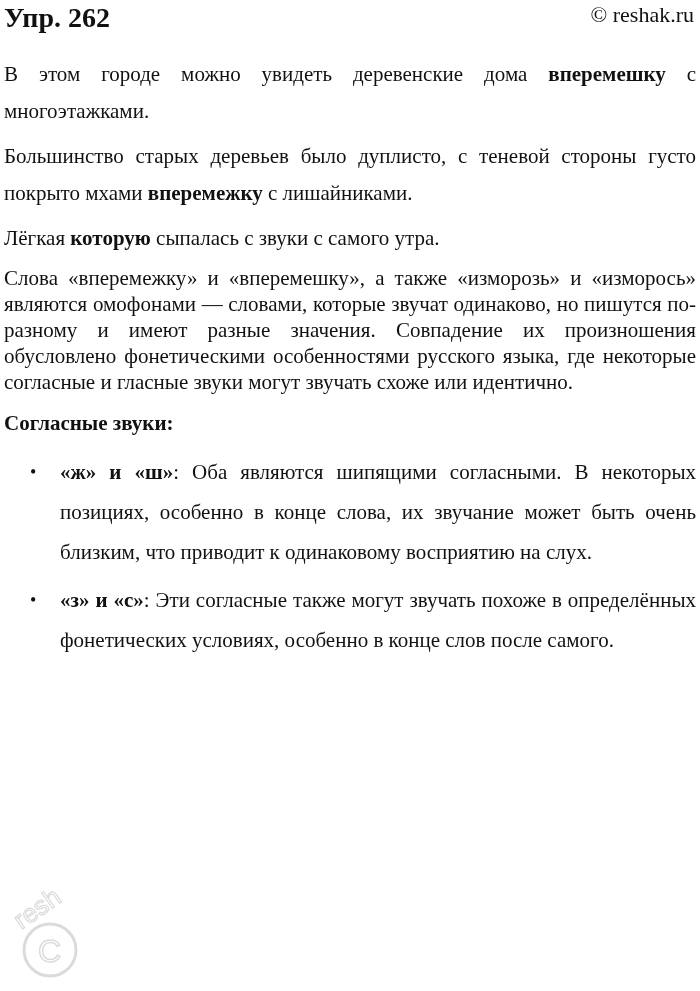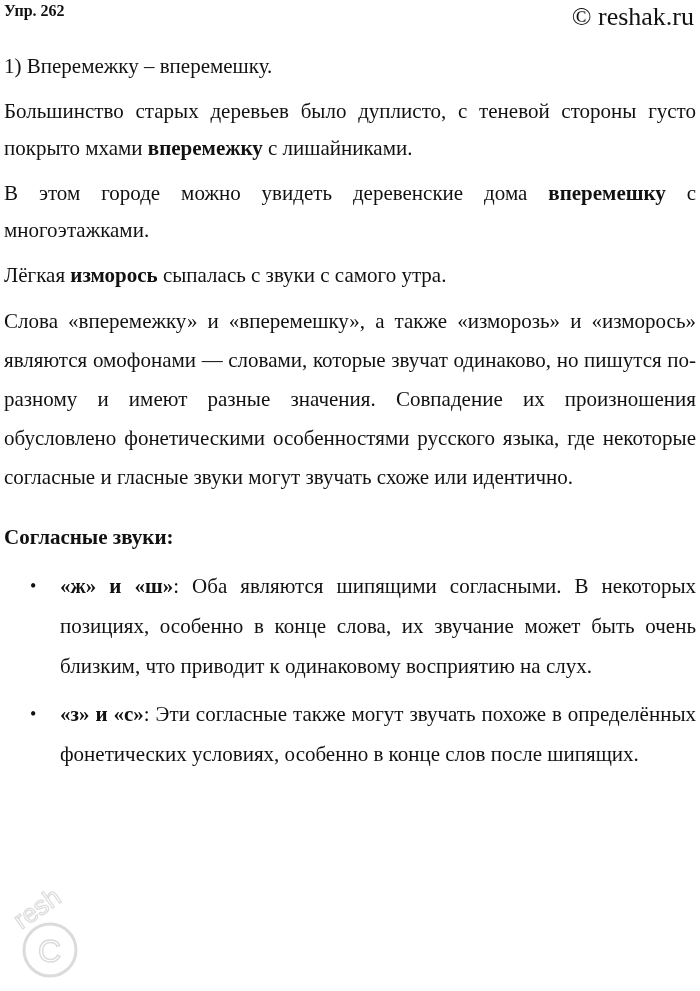--- a/index.html
+++ b/index.html
@@ -1,61 +1,60 @@
 <!DOCTYPE html>
 <html><head>
 <meta charset="utf-8">
 <style>
   html, body { margin: 0; padding: 0; background: #ffffff; }
   body {
     width: 700px; height: 991px; overflow: hidden; position: relative;
     font-family: "Liberation Serif", serif; color: #111111;
   }
   .header { position: absolute; left: 4px; right: 6px; top: 0; height: 36px; }
-  .ex-title { position: absolute; left: 0; top: 2px; font-weight: bold; font-size: 16px; }
-  .copyright { position: absolute; right: 0; top: 2px; font-size: 26px; }
+  .ex-title { position: absolute; left: 0; top: 2px; font-weight: bold; font-size: 28px; }
+  .copyright { position: absolute; right: 0; top: 2px; font-size: 22px; }
   .content { position: absolute; left: 4px; top: 48px; width: 692px; font-size: 21px; }
   p { margin: 0; line-height: 37px; text-align: justify; }
   .gap { margin-top: 8px; }
   b { font-weight: bold; }
-  .heading { font-weight: bold; margin-top: 22px; }
+  .heading { font-weight: bold; margin-top: 10px; }
   ul { margin: 10px 0 0 0; padding: 0; list-style: none; }
   li { position: relative; padding-left: 56px; line-height: 40px; text-align: justify; }
   li + li { margin-top: 8px; }
   .bullet { position: absolute; left: 26px; top: 0; font-size: 18px; }
   .watermark {
     position: absolute; left: 10px; top: 870px; width: 110px; height: 110px;
     pointer-events: none; opacity: 0.35;
   }
 </style>
 </head>
 <body>
 
 <div class="header">
   <span class="ex-title">Упр. 262</span>
   <span class="copyright">© reshak.ru</span>
 </div>
 
 <div class="content">
-  <p>1) Вперемежку – вперемешку.</p>
+  <p class="gap"><span>В этом городе можно увидеть деревенские дома </span><b>вперемешку</b><span> с многоэтажками.</span></p>
   <p class="gap"><span>Большинство старых деревьев было дуплисто, с теневой стороны густо покрыто мхами </span><b>вперемежку</b><span> с лишайниками.</span></p>
-  <p class="gap"><span>В этом городе можно увидеть деревенские дома </span><b>вперемешку</b><span> с многоэтажками.</span></p>
 
-  <p class="gap"><span>Лёгкая </span><b>изморось</b><span> сыпалась с звуки с самого утра.</span></p>
+  <p class="gap"><span>Лёгкая </span><b>которую</b><span> сыпалась с звуки с самого утра.</span></p>
 
-  <p class="gap" style="line-height:39px;">Слова «вперемежку» и «вперемешку», а также «изморозь» и «изморось» являются омофонами — словами, которые звучат одинаково, но пишутся по-разному и имеют разные значения. Совпадение их произношения обусловлено фонетическими особенностями русского языка, где некоторые согласные и гласные звуки могут звучать схоже или идентично.</p>
+  <p class="gap" style="line-height:26px;">Слова «вперемежку» и «вперемешку», а также «изморозь» и «изморось» являются омофонами — словами, которые звучат одинаково, но пишутся по-разному и имеют разные значения. Совпадение их произношения обусловлено фонетическими особенностями русского языка, где некоторые согласные и гласные звуки могут звучать схоже или идентично.</p>
 
   <p class="heading">Согласные звуки:</p>
 
   <ul>
     <li>
       <span class="bullet">•</span><b>«ж» и «ш»</b><span>: Оба являются шипящими согласными. В некоторых позициях, особенно в конце слова, их звучание может быть очень близким, что приводит к одинаковому восприятию на слух.</span>
     </li>
     <li>
-      <span class="bullet">•</span><b>«з» и «с»</b><span>: Эти согласные также могут звучать похоже в определённых фонетических условиях, особенно в конце слов после шипящих.</span>
+      <span class="bullet">•</span><b>«з» и «с»</b><span>: Эти согласные также могут звучать похоже в определённых фонетических условиях, особенно в конце слов после самого.</span>
     </li>
   </ul>
 </div>
 
 <svg class="watermark" viewBox="0 0 110 110">
   <circle cx="40" cy="80" r="26" fill="none" stroke="#999" stroke-width="3"></circle>
   <text x="28" y="92" font-size="32" fill="none" stroke="#999" stroke-width="1.5" font-family="Liberation Sans, sans-serif">C</text>
   <text x="5" y="40" font-size="26" fill="none" stroke="#999" stroke-width="1.2" font-family="Liberation Sans, sans-serif" transform="rotate(-35 40 40)">resh</text>
 </svg>
 

